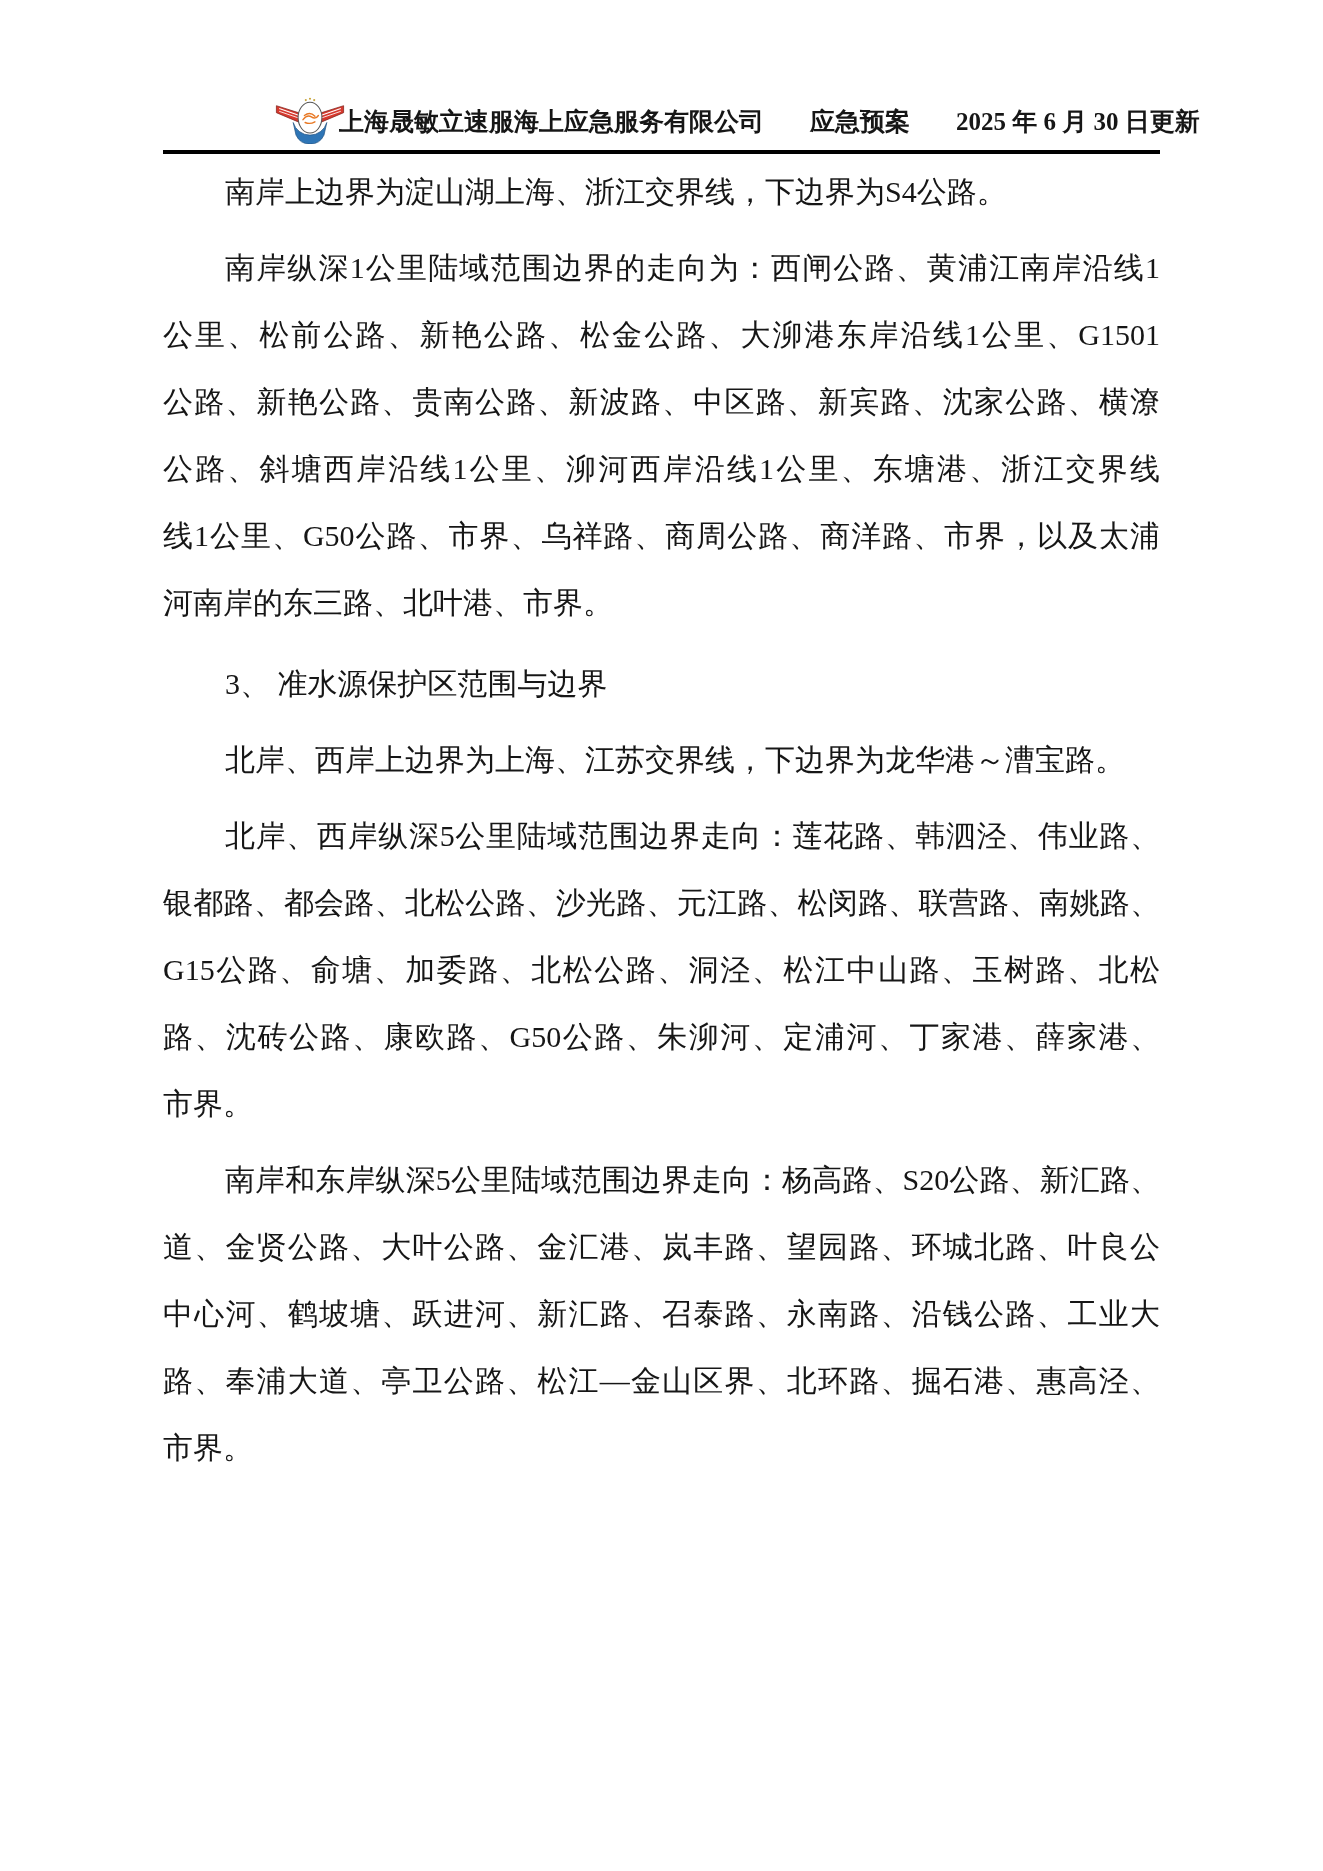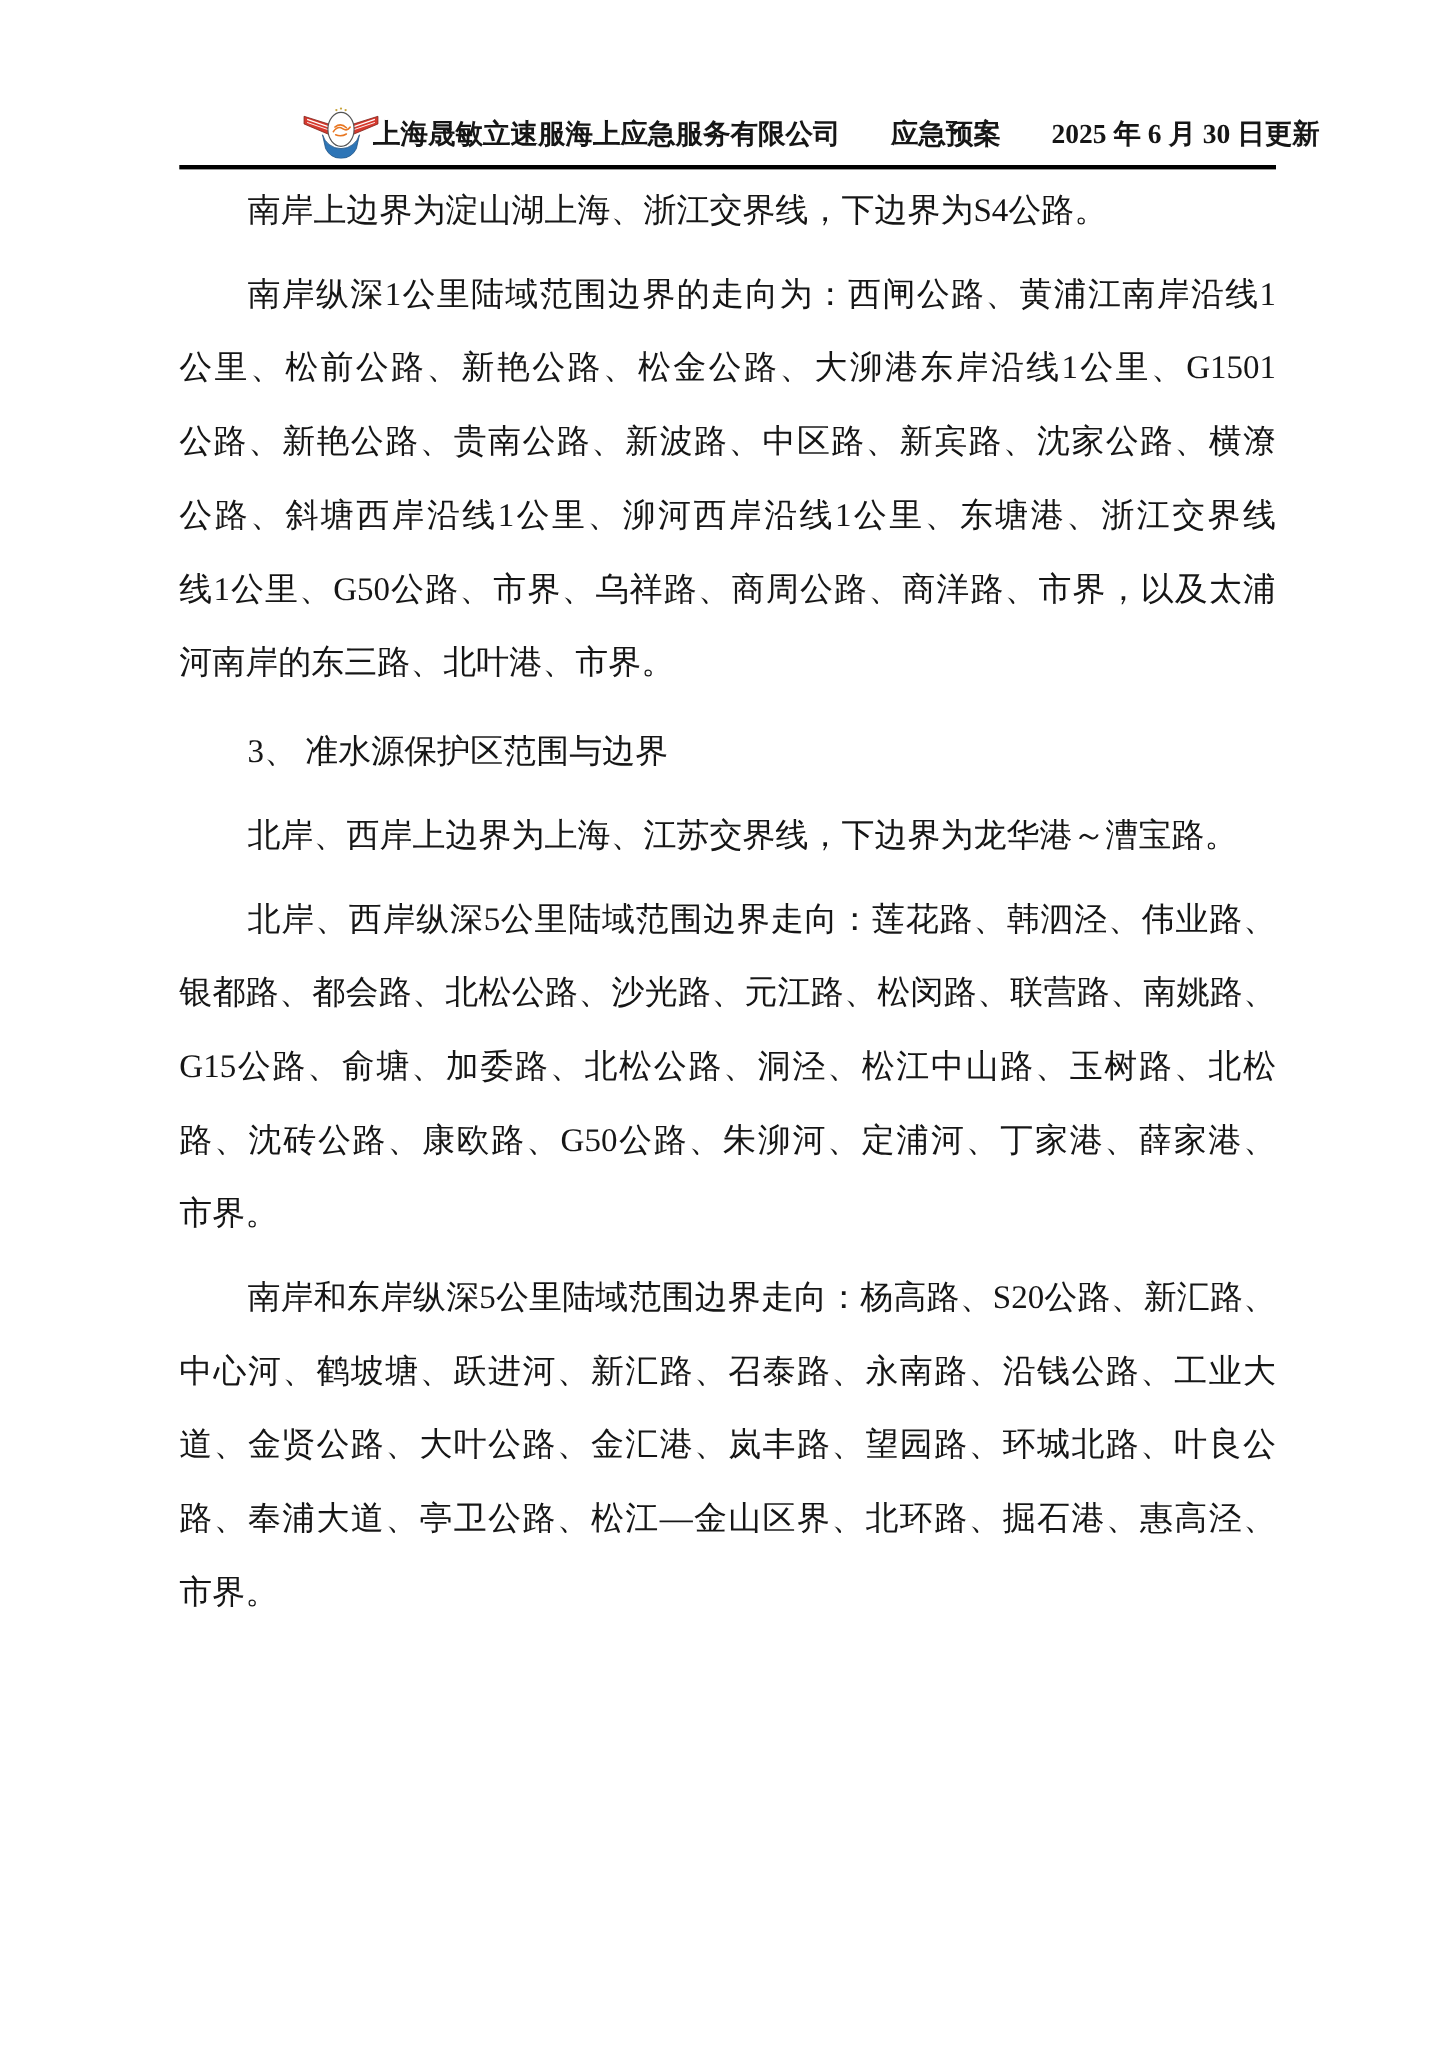--- a/index.html
+++ b/index.html
@@ -130,22 +130,22 @@
       <span class="ln indent">北岸、西岸纵深5公里陆域范围边界走向：莲花路、韩泗泾、伟业路、</span>
       <span class="ln">银都路、都会路、北松公路、沙光路、元江路、松闵路、联营路、南姚路、</span>
       <span class="ln">G15公路、俞塘、加委路、北松公路、洞泾、松江中山路、玉树路、北松</span>
       <span class="ln">路、沈砖公路、康欧路、G50公路、朱泖河、定浦河、丁家港、薛家港、</span>
       <span class="ln end">市界。</span>
     </p>
 
 
     <p class="para">
       <span class="ln indent">南岸和东岸纵深5公里陆域范围边界走向：杨高路、S20公路、新汇路、</span>
+      <span class="ln">道、金贤公路、大叶公路、金汇港、岚丰路、望园路、环城北路、叶良公</span>
       <span class="ln">中心河、鹤坡塘、跃进河、新汇路、召泰路、永南路、沿钱公路、工业大</span>
-      <span class="ln">道、金贤公路、大叶公路、金汇港、岚丰路、望园路、环城北路、叶良公</span>
       <span class="ln">路、奉浦大道、亭卫公路、松江—金山区界、北环路、掘石港、惠高泾、</span>
       <span class="ln end">市界。</span>
     </p>
 
   </main>
 
   <div class="footer">
     <span>- 30 -</span>
   </div>
 

